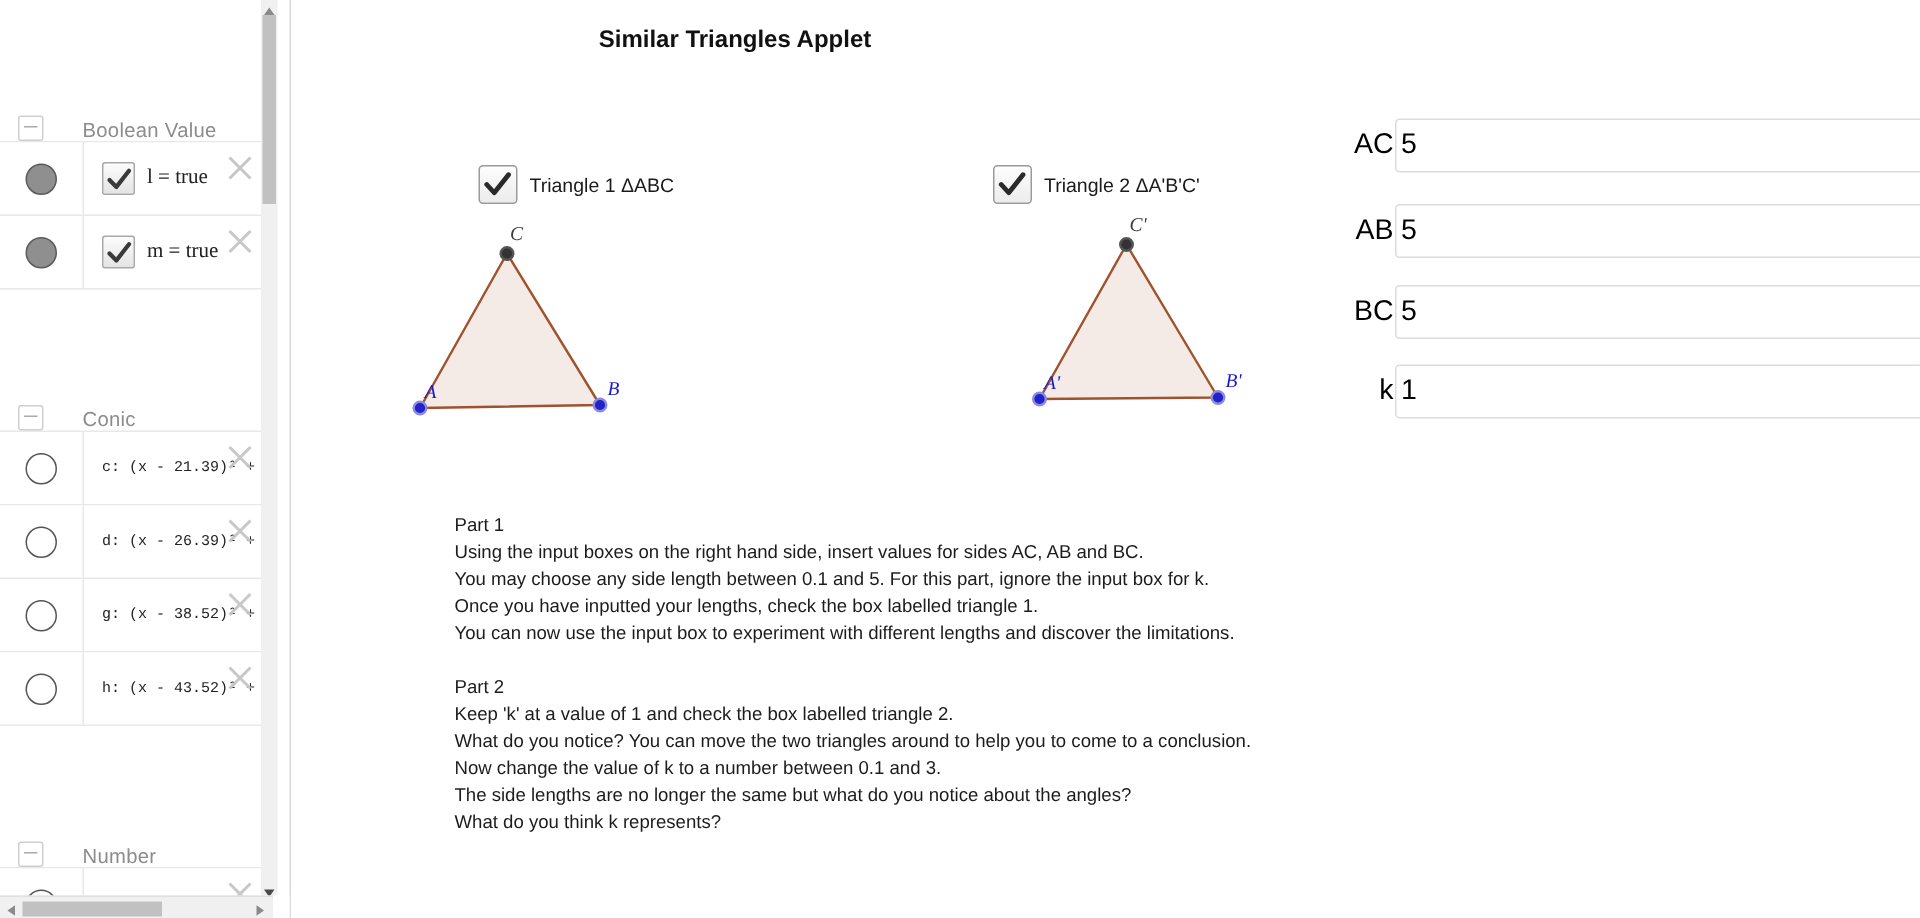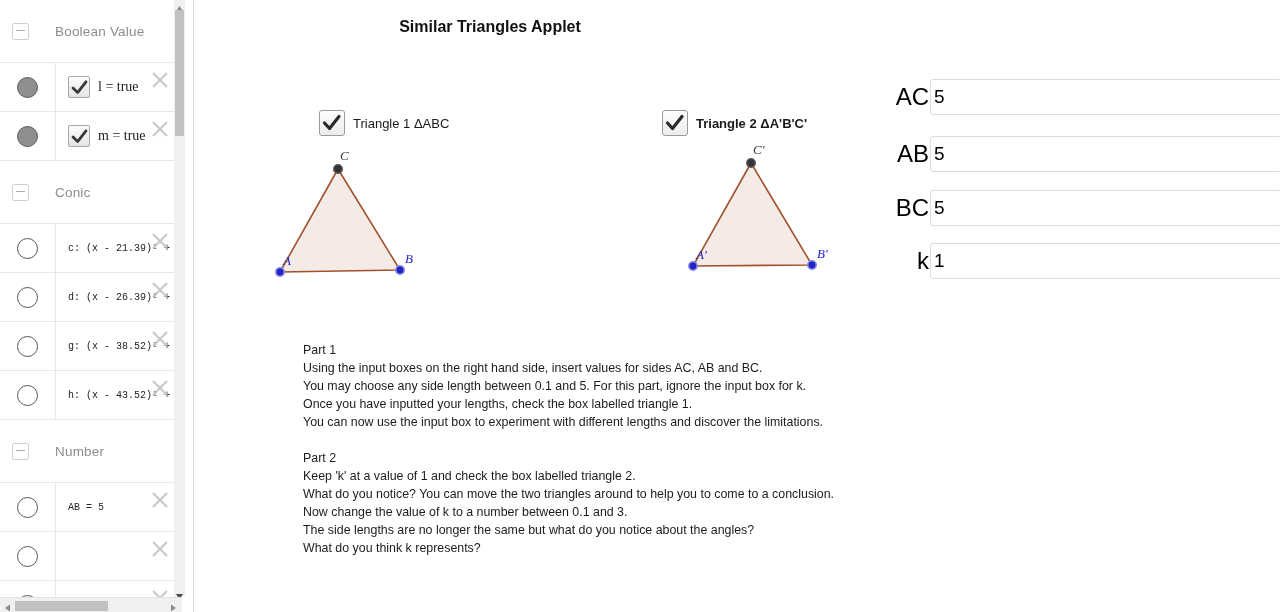--- a/index.html
+++ b/index.html
@@ -25,26 +25,27 @@
     border-right: 1px solid #d9d9d9;
     overflow: hidden;
     box-sizing: border-box;
   }
   .alg-list {
     position: absolute;
     left: 0; top: 0;
     width: 175px;
   }
   .group-header {
-    height: 63px;
+    height: 48px;
     display: flex;
-    align-items: center;
+    align-items: flex-end;
     background: #ffffff;
     border-bottom: 1px solid #e8e8e8;
     box-sizing: border-box;
+    margin-top: 47px;
   }
   .collapse-box {
     width: 15px; height: 15px;
     border: 1px solid #cfcfcf;
     border-radius: 2px;
     margin-left: 12px;
     position: relative;
     background: #fff;
     flex: 0 0 auto;
   }
@@ -234,21 +235,21 @@
 
   
   .input-row {
     position: absolute;
     display: flex;
     align-items: center;
   }
   .input-caption {
     width: 38px;
     text-align: right;
-    font-size: 24px;
+    font-size: 19px;
     color: #000000;
     flex: 0 0 auto;
     padding-right: 1px;
   }
   .input-field {
     width: 352px;
     height: 36px;
     border: 1px solid #dcdcdc;
     border-radius: 3px;
     background: #ffffff;
@@ -476,21 +477,21 @@
 
   <div class="tri-toggle" style="left:81px; top:110px;padding-left:44px;">
     <span class="big-check">
       <svg width="20" height="20" viewBox="0 0 20 20">
           <polyline points="2.5,10 7.5,15.5 17,3.5" fill="none" stroke="#2a2a2a" stroke-width="3.2" stroke-linecap="round" stroke-linejoin="round"></polyline>
         </svg>
     </span>
     <span class="tri-label">Triangle 1 ΔABC</span>
   </div>
 
-  <div class="tri-toggle" style="left:468px; top:110px;font-weight:bold;">
+  <div class="tri-toggle" style="left:468px; top:110px;">
     <span class="big-check">
       <svg width="20" height="20" viewBox="0 0 20 20">
           <polyline points="2.5,10 7.5,15.5 17,3.5" fill="none" stroke="#2a2a2a" stroke-width="3.2" stroke-linecap="round" stroke-linejoin="round"></polyline>
         </svg>
     </span>
     <span class="tri-label">Triangle 2 ΔA'B'C'</span>
   </div>
 
   <svg class="canvas-layer" id="geo-layer">
       <polygon points="86,272 206,270 144,169" fill="#f4ebe7" stroke="#a0522d" stroke-width="1.6" stroke-linejoin="round"></polygon>

